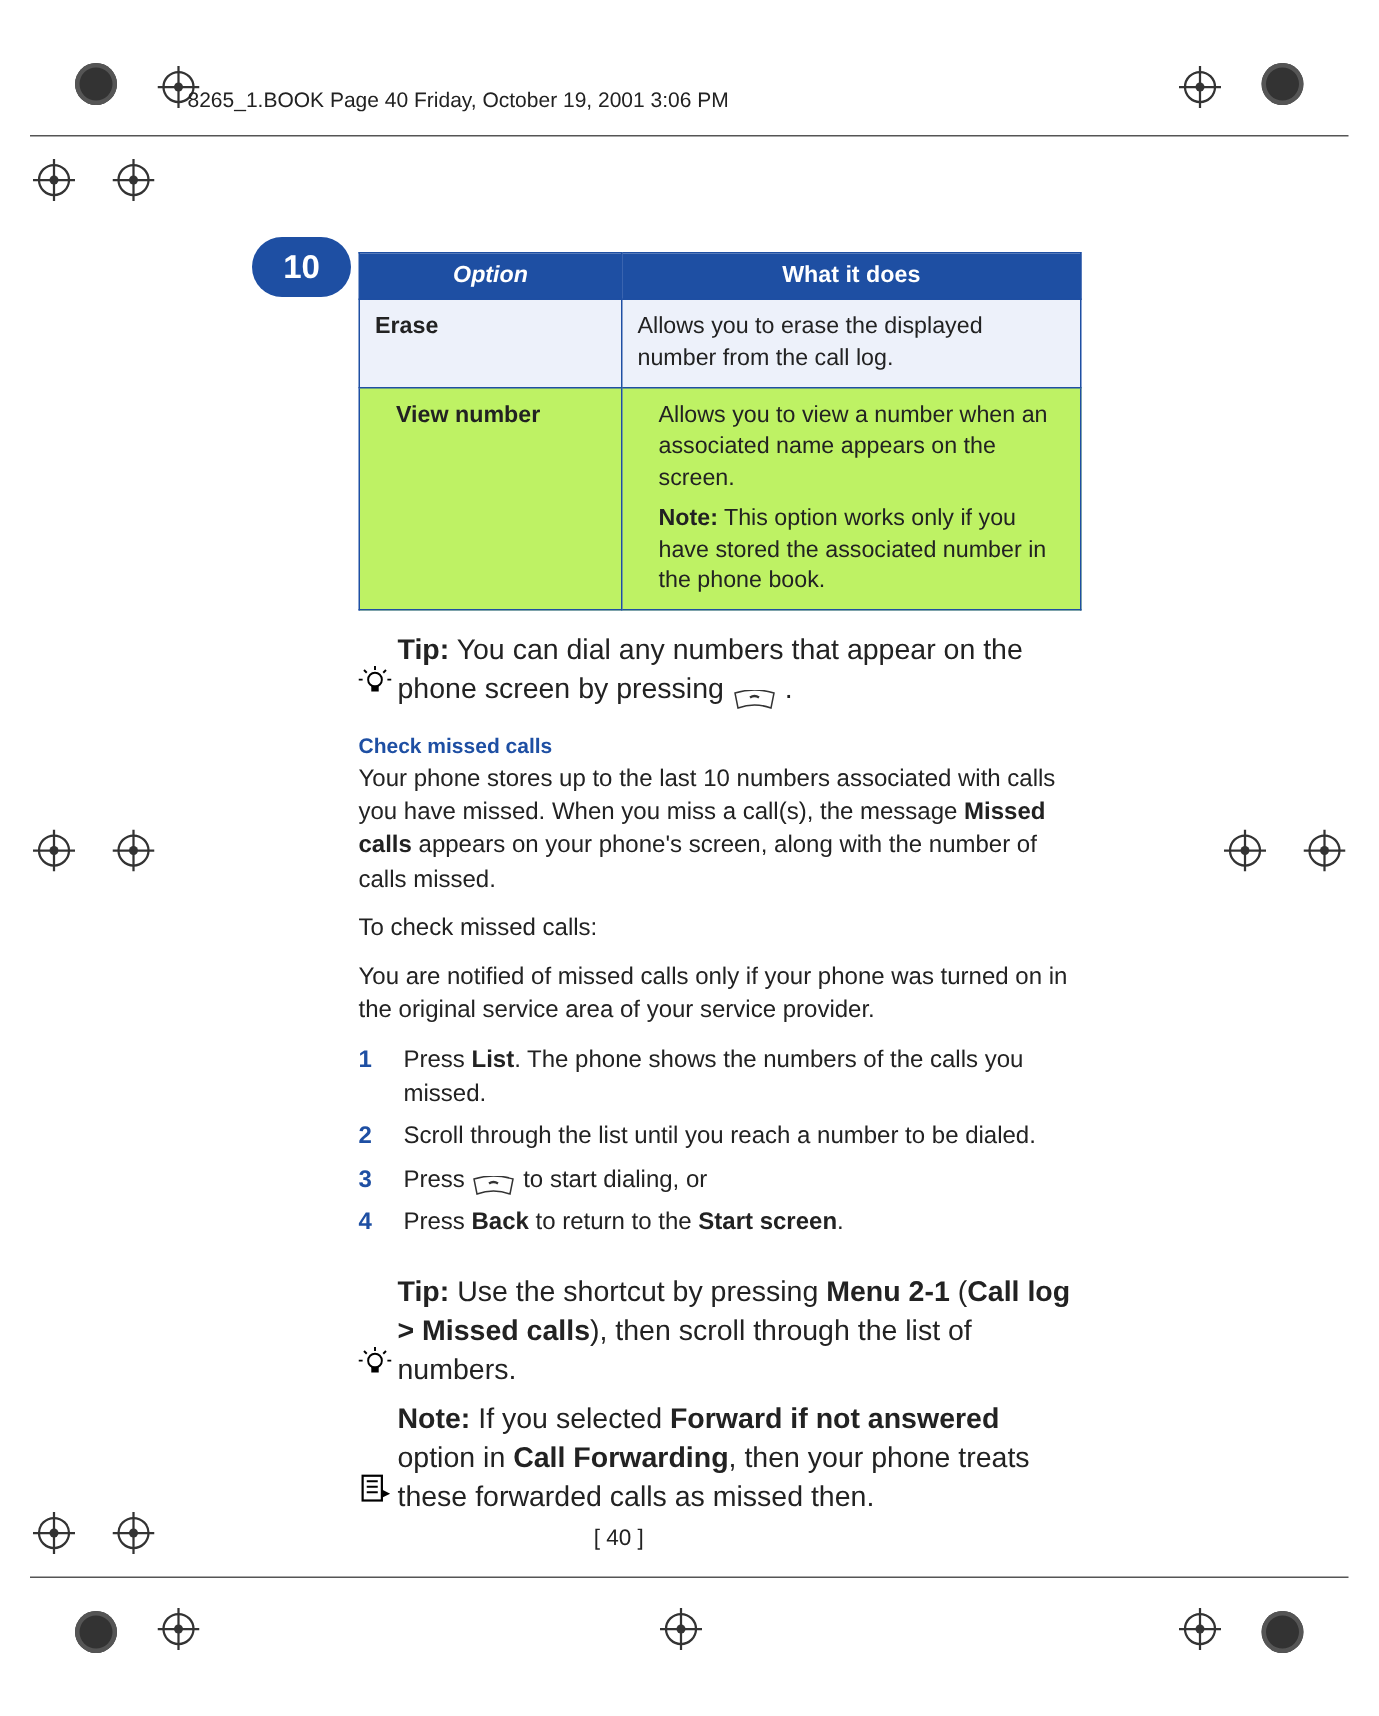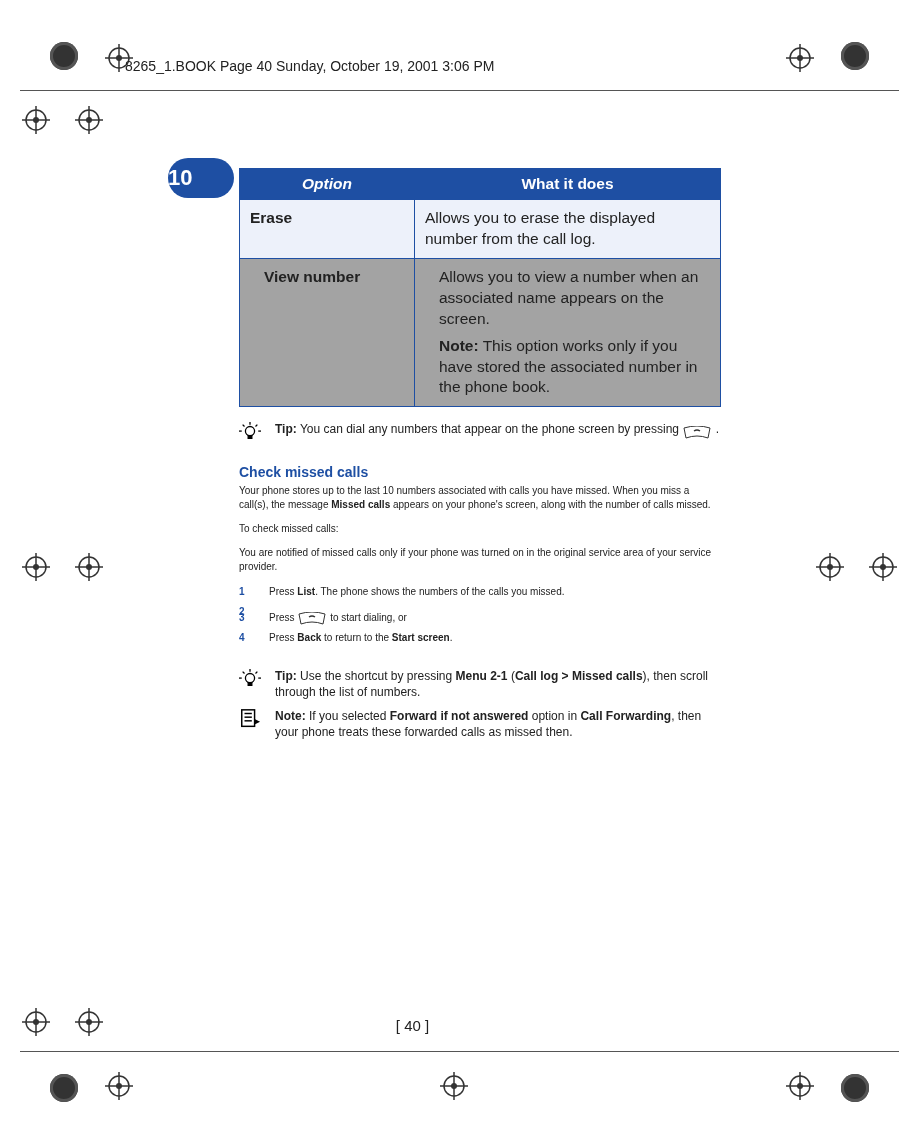--- a/index.html
+++ b/index.html
@@ -28,21 +28,21 @@
     position:absolute; width:28px; height:28px; border-radius:50%;
     background: #333; box-shadow: inset 0 0 0 3px #555;
   }
   .header-line {
     position:absolute; top:58px; left:125px; font-size:14px; color:#222;
   }
   .chapter-tab {
     position:absolute; top:158px; left:168px; width:66px; height:40px;
     background:#1e4fa3; border-radius:20px 20px 20px 20px;
     color:#fff; font-weight:bold; font-size:22px;
-    display:flex; align-items:center; 
+    display:flex; align-items:center; justify-content:center;
   }
   .content {
     position:absolute;
     top: 168px;
     left: 239px;
     width: 482px;
   }
   table.opts {
     border-collapse: collapse;
     width: 100%;
@@ -55,37 +55,37 @@
     border:1px solid #1e4fa3;
   }
   table.opts th.opt { width:140px; font-style:italic;}
   table.opts td {
     border:1px solid #1e4fa3;
     padding:8px 10px;
     vertical-align:top;
     line-height:1.35;
   }
   table.opts tr.r1 td { background:#edf1fa; }
-  table.opts tr.r2 td { background:#a3a3a3;padding-left:24px; }
+  table.opts tr.r2 td { background:#bef264;padding-left:24px; }
   table.opts td.label { font-weight:bold; width:140px; }
   .note-inline { margin-top:6px; }
   .note-inline b { font-weight:bold; }
   
   .tip-row, .note-row {
-    display:flex; gap:10px; margin-top:14px;
-    font-size:12px; line-height:1.35;
+    display:flex; margin-top:14px;
+    font-size:19px; line-height:1.35;align-items:flex-end;
   }
   .tip-row .icon, .note-row .icon { flex:0 0 26px; }
   .tip-row .txt b, .note-row .txt b { font-weight:bold; }
   
   h2.sec {
     color:#1e4fa3; font-size:14px; font-weight:bold;
     margin:16px 0 4px 0;
   }
-  .body, ol.steps li, .para { font-size:10px; line-height:1.4; }
+  .body, ol.steps li, .para { font-size:16px; line-height:1.4; }
   .para { margin:10px 0 0 0; }
   ol.steps { list-style:none; padding:0; margin:8px 0 0 0; }
   ol.steps li { padding:3px 0 3px 30px; position:relative; }
   ol.steps li .num { position:absolute; left:0; top:3px; color:#1e4fa3; font-weight:bold; }
   ol.steps li b { font-weight:bold; }
   
   .page-num {
     position:absolute; bottom:110px; left:0; width:825px;
     text-align:center; font-size:15px; color:#222;
   }
@@ -208,21 +208,21 @@
         <circle cx="14" cy="14" r="10" fill="none" stroke="#333" stroke-width="1.5"></circle>
         <line x1="0" y1="14" x2="28" y2="14" stroke="#333" stroke-width="1.5"></line>
         <line x1="14" y1="0" x2="14" y2="28" stroke="#333" stroke-width="1.5"></line>
         <circle cx="14" cy="14" r="3" fill="#333"></circle>
       </svg>
   </div>
 
   <div class="rule-top"></div>
   <div class="rule-bottom"></div>
 
-  <div class="header-line">8265_1.BOOK  Page 40  Sunday, October 19, 2001  3:06 PM</div>
+  <div class="header-line">8265_1.BOOK  Page 40  Friday, October 19, 2001  3:06 PM</div>
 
   <div class="chapter-tab">
     <span>10</span>
   </div>
 
   <div class="content">
 
     <table class="opts">
       <tbody>
           <tr>
@@ -278,20 +278,21 @@
     <div class="para">To check missed calls:</div>
     <div class="para">You are notified of missed calls only if your phone was turned on in the original service area of your service provider.</div>
 
     <ol class="steps">
       <li>
         <span class="num">1</span>
         <span>Press </span><b>List</b><span>. The phone shows the numbers of the calls you missed.</span>
       </li>
       <li>
         <span class="num">2</span>
+        <span>Scroll through the list until you reach a number to be dialed.</span>
       </li>
       <li>
         <span class="num">3</span>
         <span>Press </span>
         <span class="callkey">
           <svg viewBox="0 0 30 14">
               <path d="M2 2 Q15 -2 28 2 L26 12 Q15 8 4 12 Z" fill="none" stroke="#333" stroke-width="1"></path>
               <path d="M12 5 Q15 3 18 5" fill="none" stroke="#333" stroke-width="1.5"></path>
             </svg>
         </span>

